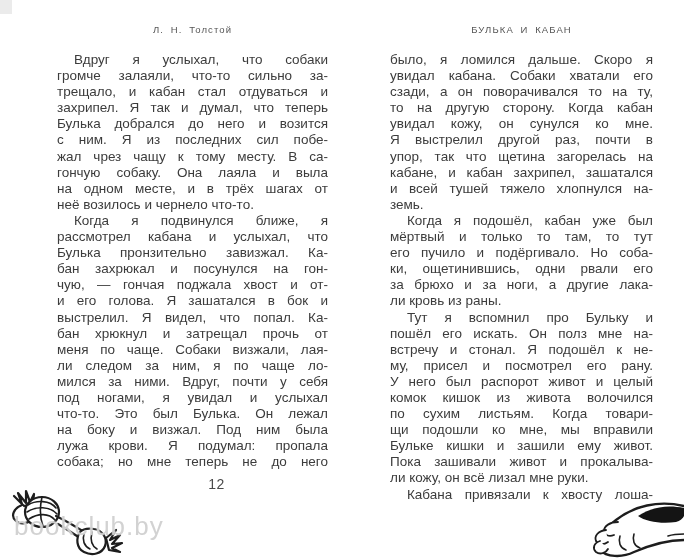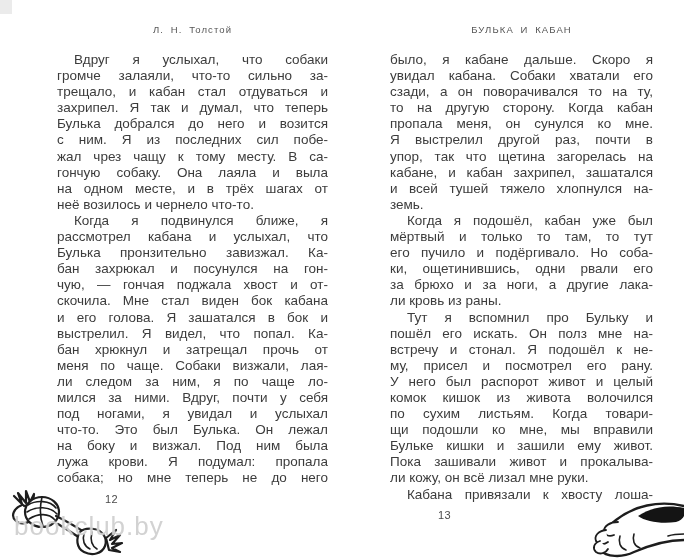--- a/index.html
+++ b/index.html
@@ -37,22 +37,22 @@
     white-space:nowrap;
     overflow:visible;
   }
   .line.just{
     text-align:justify;
     text-align-last:justify;
     white-space:normal;
   }
   .line.indent{text-indent:17px;}
   .page-number{
-    text-align:left;
-    font-size:11px;
+    text-align:center;
+    font-size:14px;
     color:#4a4a4a;
     margin-top:6px;
     letter-spacing:0.5px;
     margin-left:48px;
   }
   .watermark{
     position:absolute;
     left:14px;top:511px;
     font-size:26px;
     letter-spacing:1px;
@@ -83,44 +83,43 @@
         <div class="line just">с ним. Я из последних сил побе-</div>
         <div class="line just">жал чрез чащу к тому месту. В са-</div>
         <div class="line just">гончую собаку. Она лаяла и выла</div>
         <div class="line just">на одном месте, и в трёх шагах от</div>
         <div class="line">неё возилось и чернело что-то.</div>
         <div class="line indent just">Когда я подвинулся ближе, я</div>
         <div class="line just">рассмотрел кабана и услыхал, что</div>
         <div class="line just">Булька пронзительно завизжал. Ка-</div>
         <div class="line just">бан захрюкал и посунулся на гон-</div>
         <div class="line just">чую, — гончая поджала хвост и от-</div>
-        <div class="line just">скочила. Мне стал виден бок кабана</div>
         <div class="line just">и его голова. Я зашатался в бок и</div>
         <div class="line just">выстрелил. Я видел, что попал. Ка-</div>
         <div class="line just">бан хрюкнул и затрещал прочь от</div>
         <div class="line just">меня по чаще. Собаки визжали, лая-</div>
         <div class="line just">ли следом за ним, я по чаще ло-</div>
         <div class="line just">мился за ними. Вдруг, почти у себя</div>
         <div class="line just">под ногами, я увидал и услыхал</div>
         <div class="line just">что-то. Это был Булька. Он лежал</div>
         <div class="line just">на боку и визжал. Под ним была</div>
         <div class="line just">лужа крови. Я подумал: пропала</div>
         <div class="line just">собака; но мне теперь не до него</div>
       </div>
     <div class="page-number">12</div>
   </div>
 
   <div class="page right">
     <div class="running-header">БУЛЬКА И КАБАН</div>
     <div class="body-text">
-        <div class="line just">было, я кабане дальше. Скоро я</div>
+        <div class="line just">было, я ломился дальше. Скоро я</div>
         <div class="line just">увидал кабана. Собаки хватали его</div>
         <div class="line just">сзади, а он поворачивался то на ту,</div>
         <div class="line just">то на другую сторону. Когда кабан</div>
-        <div class="line just">пропала меня, он сунулся ко мне.</div>
+        <div class="line just">увидал кожу, он сунулся ко мне.</div>
         <div class="line just">Я выстрелил другой раз, почти в</div>
         <div class="line just">упор, так что щетина загорелась на</div>
         <div class="line just">кабане, и кабан захрипел, зашатался</div>
         <div class="line just">и всей тушей тяжело хлопнулся на-</div>
         <div class="line">земь.</div>
         <div class="line indent just">Когда я подошёл, кабан уже был</div>
         <div class="line just">мёртвый и только то там, то тут</div>
         <div class="line just">его пучило и подёргивало. Но соба-</div>
         <div class="line just">ки, ощетинившись, одни рвали его</div>
         <div class="line just">за брюхо и за ноги, а другие лака-</div>
@@ -131,21 +130,20 @@
         <div class="line just">му, присел и посмотрел его рану.</div>
         <div class="line just">У него был распорот живот и целый</div>
         <div class="line just">комок кишок из живота волочился</div>
         <div class="line just">по сухим листьям. Когда товари-</div>
         <div class="line just">щи подошли ко мне, мы вправили</div>
         <div class="line just">Бульке кишки и зашили ему живот.</div>
         <div class="line just">Пока зашивали живот и прокалыва-</div>
         <div class="line">ли кожу, он всё лизал мне руки.</div>
         <div class="line indent just">Кабана привязали к хвосту лоша-</div>
       </div>
-    <div class="page-number">13</div>
   </div>
 
   <svg class="illu bl" width="145" height="72" viewBox="0 0 145 72">
     <g fill="#ffffff" stroke="#1d1d1d" stroke-width="2.2" stroke-linecap="round" stroke-linejoin="round">
 
       <path d="M24 18 L14 8 L22 16 L18 5 L26 15 L26 3 L30 14 L34 6 L33 16 Z"></path>
       <path d="M22 17 C14 20, 10 28, 16 33 C20 37, 28 36, 32 31"></path>
 
       <ellipse cx="42" cy="24" rx="17" ry="15"></ellipse>
       <path d="M28 17 C36 12, 50 12, 56 20" fill="none" stroke-width="1.6"></path>

